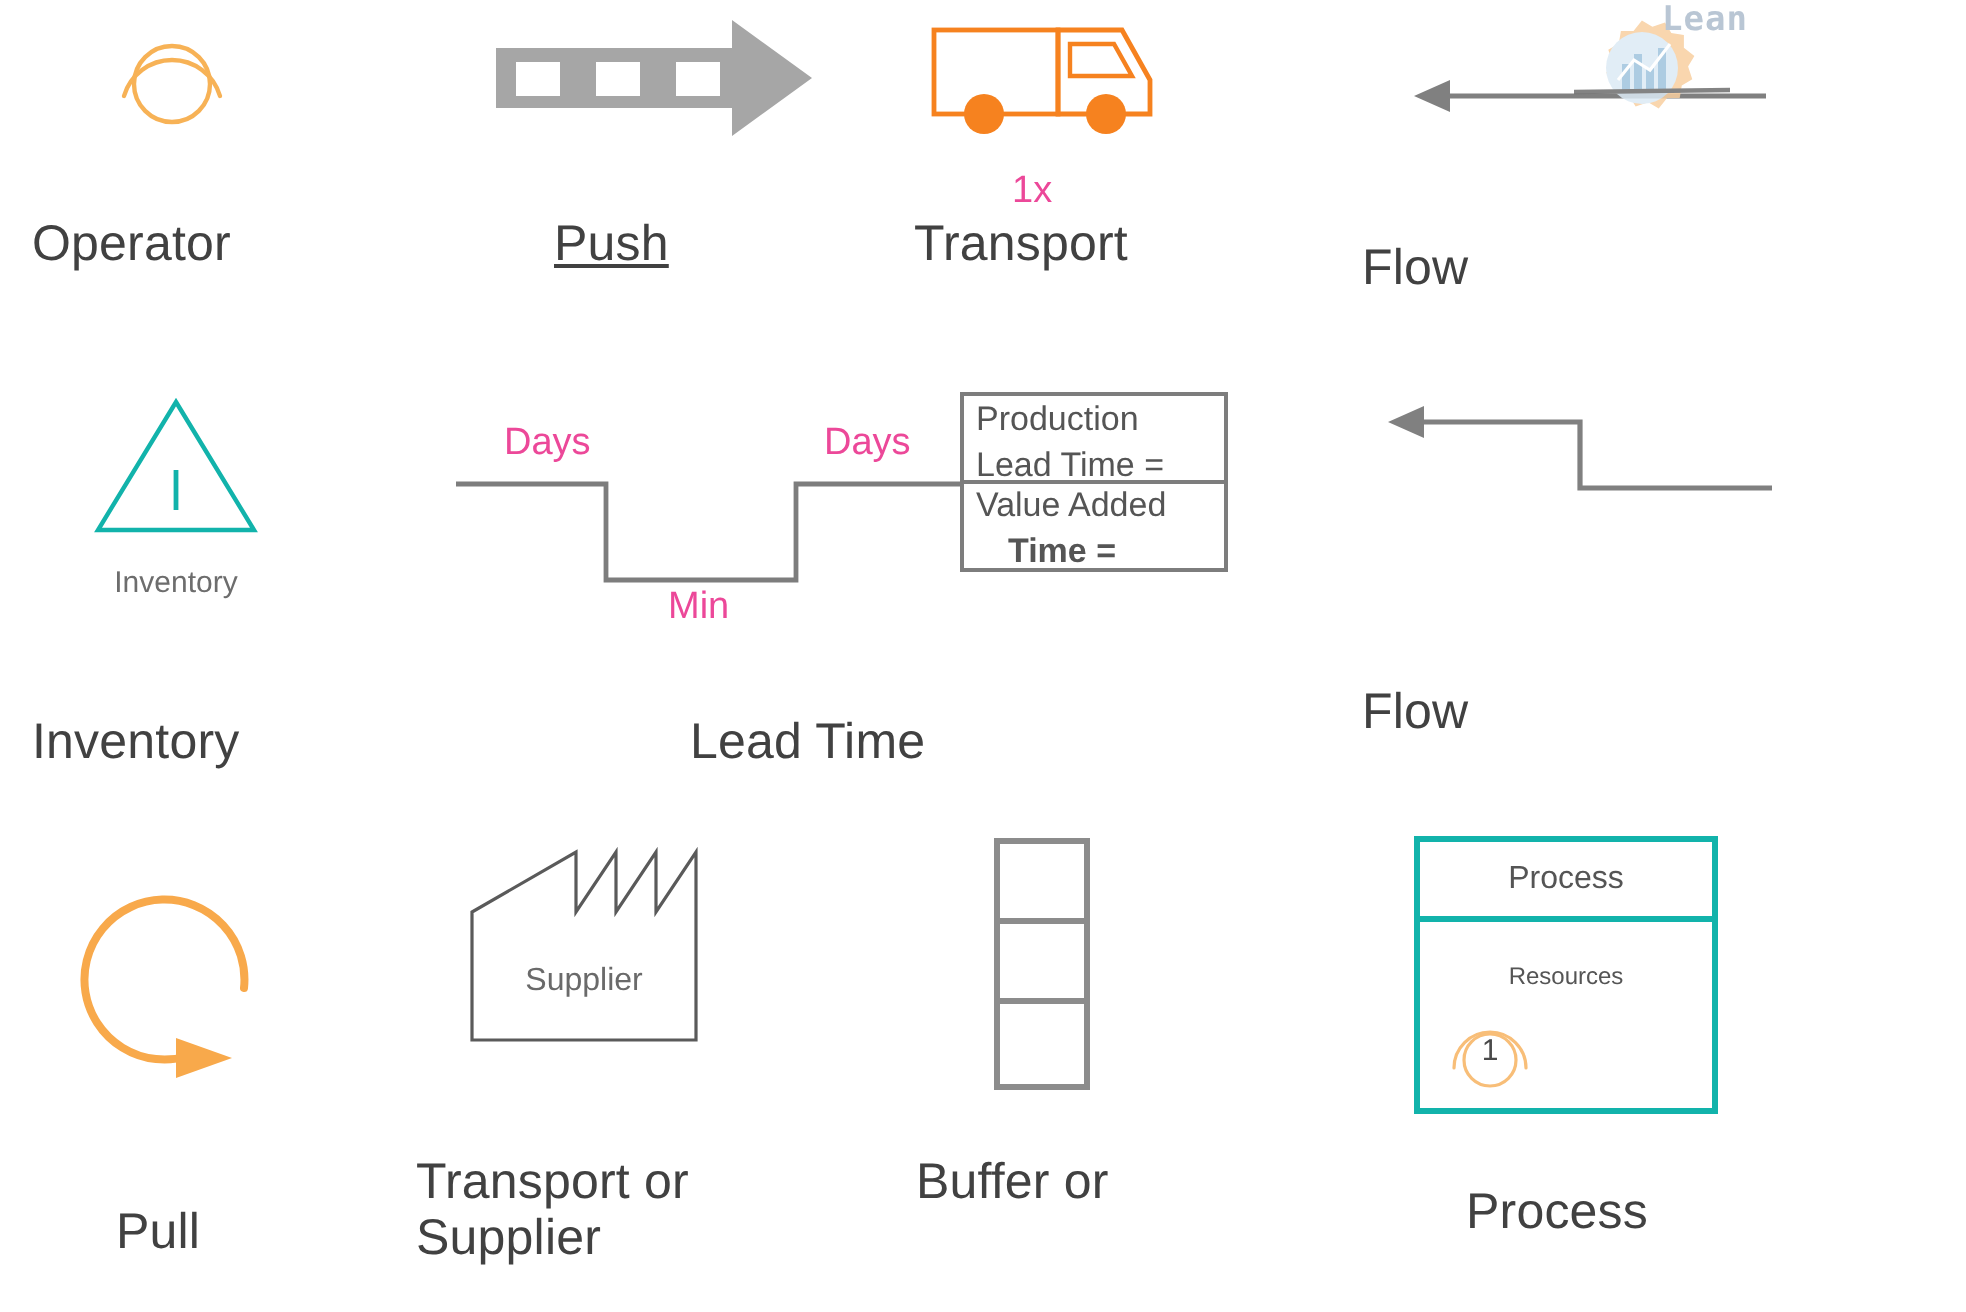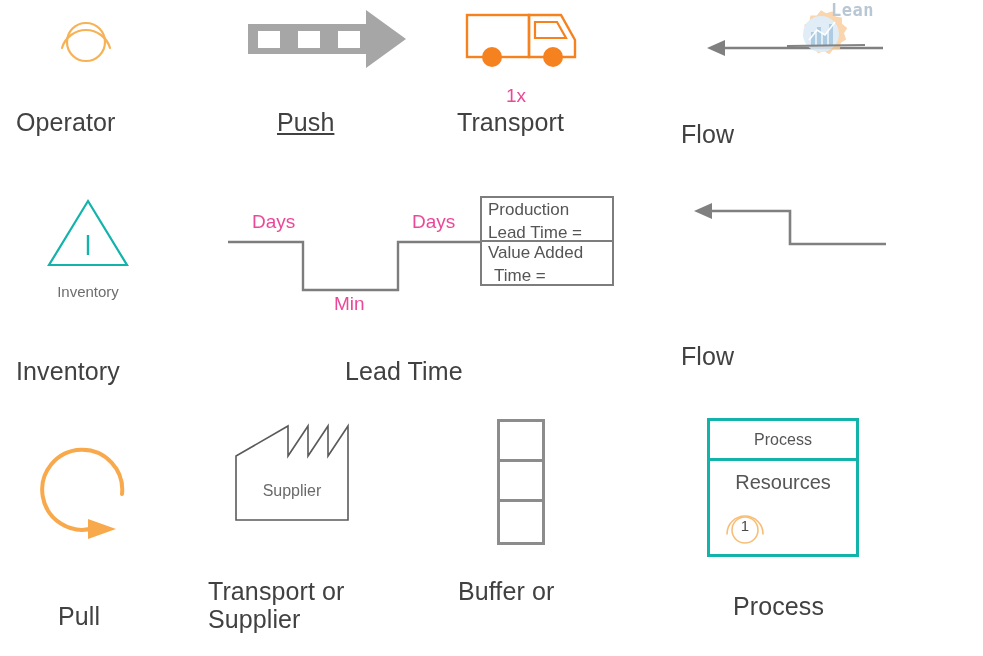--- a/index.html
+++ b/index.html
@@ -116,23 +116,23 @@
     justify-content: center;
     font-size: 16px;
     color: #555;
   }
   .process-body {
     position: relative;
     height: calc(100% - 40px);
   }
   .process-resources {
     text-align: center;
-    font-size: 20px;
+    font-size: 12px;
     color: #555;
-    padding-top: 10px;
+    padding-top: 20px;
   }
   .proc-op {
     position: absolute;
     left: 12px;
     bottom: 8px;
     width: 46px;
     height: 40px;
   }
   .proc-op-num {
     position: absolute;
@@ -227,21 +227,21 @@
 </div>
 <div class="abs mid-label" style="left:252px; top:211px;">Days</div>
 <div class="abs mid-label" style="left:334px; top:293px;">Min</div>
 <div class="abs mid-label" style="left:412px; top:211px;">Days</div>
 
 <div class="lt-box" style="left:463px; top:196px; width:134px; height:90px;margin-left:17px;">
   <div class="divider" style="top:42px;"></div>
   <div class="lt-text" style="left:6px;  top:3px;">Production</div>
   <div class="lt-text" style="left:6px;  top:26px;">Lead Time =</div>
   <div class="lt-text" style="left:6px;  top:46px;">Value Added</div>
-  <div class="lt-text" style="left:12px;  top:69px;">Time =</div>
+  <div class="lt-text" style="left:22px;  top:69px;font-weight:bold;">Time =</div>
 </div>
 <div class="abs caption" style="left:345px; top:357px;">Lead Time</div>
 
 <div class="abs" style="left:690px; top:200px;">
   <svg class="electronic-flow" viewBox="0 0 200 50">
     <polyline points="196,44 100,44 100,11 22,11" fill="none" stroke="#808080" stroke-width="2.6"></polyline>
     <path d="M 22 3 L 4 11 L 22 19 Z" fill="#808080"></path>
   </svg>
 </div>
 <div class="abs caption" style="left:681px; top:314px; width:302px;">

